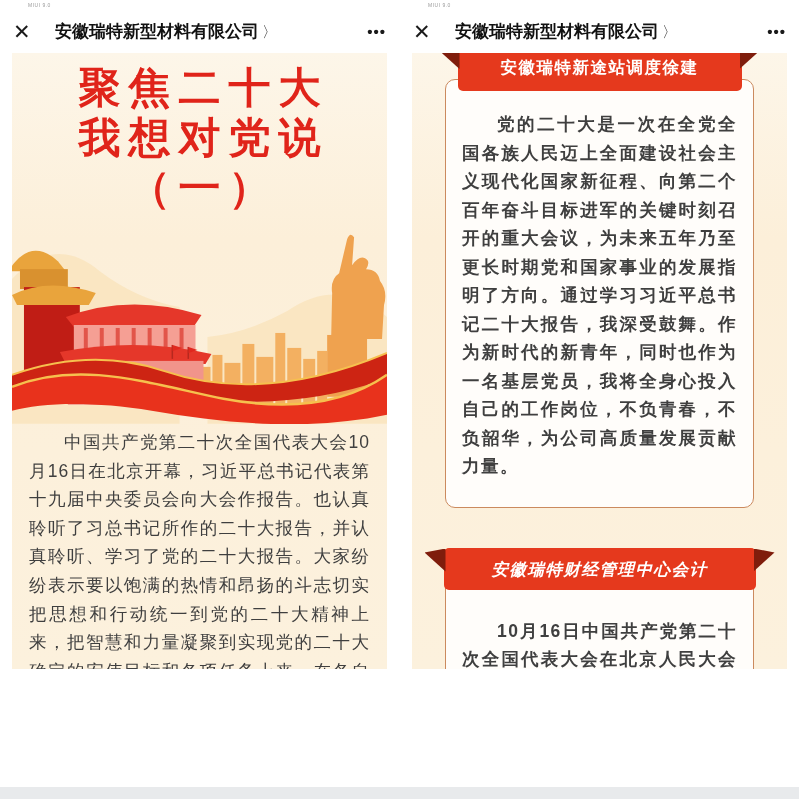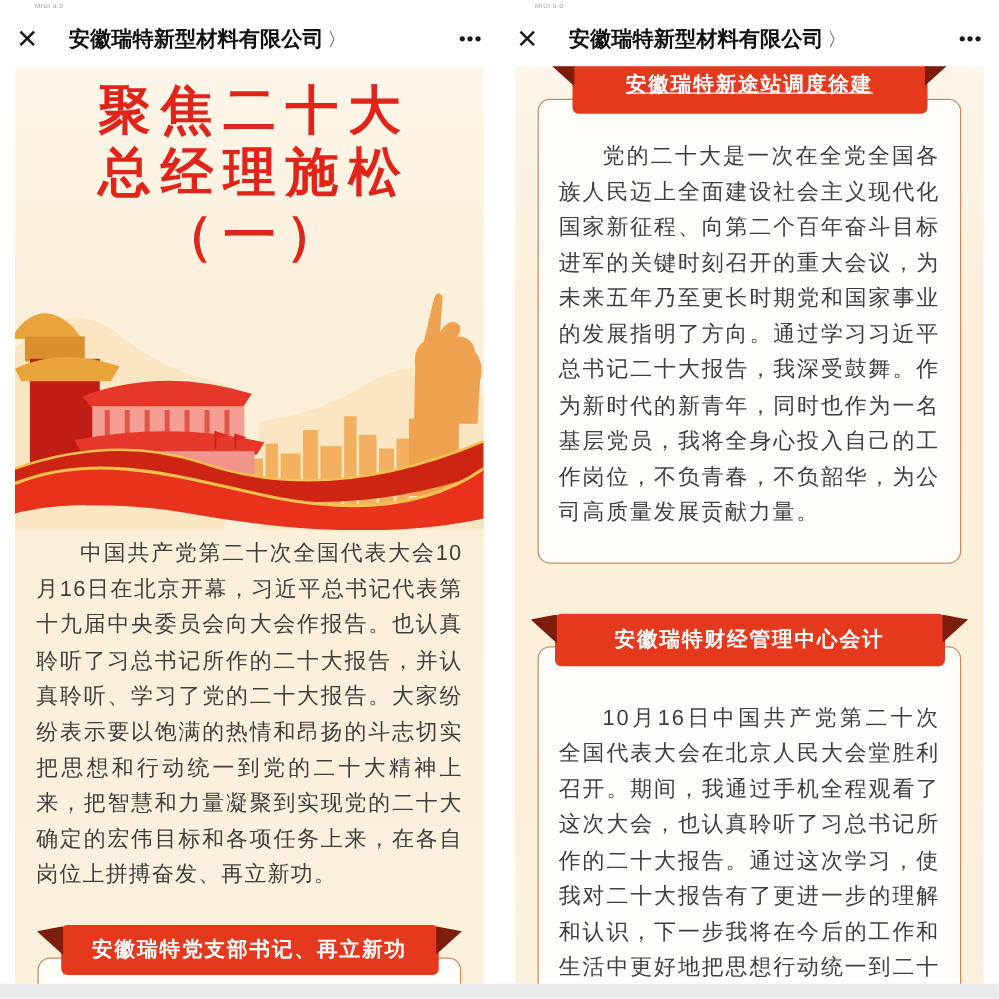--- a/index.html
+++ b/index.html
@@ -15,69 +15,69 @@
 
   .statusbar{height:10px;position:relative;}
   .watermark{position:absolute;left:28px;top:2px;font-size:5px;color:#9a9a9a;letter-spacing:.5px;}
 
   .appbar{height:43px;display:flex;align-items:center;padding:0 13px;background:#fff;}
   .close{width:42px;font-size:21px;color:#1a1a1a;font-weight:400;cursor:pointer;line-height:1;}
   .apptitle{flex:1;text-align:left;font-size:17px;font-weight:700;color:#111;white-space:nowrap;cursor:pointer;}
   .apptitle .chev{font-weight:400;font-size:15px;color:#333;margin-left:3px;}
   .more{width:42px;text-align:right;font-size:15px;font-weight:700;letter-spacing:1px;color:#1a1a1a;cursor:pointer;}
 
-  .content{margin:0 12px;height:734px;background:linear-gradient(#fdf6e9,#fcefd9 30%,#fcf1dd);overflow:hidden;position:relative;}
+  .content{margin:0 12px;height:616px;background:linear-gradient(#fdf6e9,#fcefd9 30%,#fcf1dd);overflow:hidden;position:relative;}
 
   
   .poster-title{padding-top:10px;text-align:center;color:#e0241a;font-weight:800;
     font-size:42px;line-height:50px;letter-spacing:8px;text-indent:8px;}
   .illu{display:block;width:100%;height:207px;margin-top:4px;}
 
   .para{margin:4px 17px 0;font-size:17.5px;line-height:28.6px;letter-spacing:1px;
     color:#3f3f3f;text-align:justify;text-indent:2em;}
 
   
   .section{position:relative;}
   .ribbon{position:relative;margin:0 auto;background:#e5391d;color:#fff;font-weight:700;
     text-align:center;border-radius:5px;z-index:2;font-size:16.5px;letter-spacing:1.5px;}
   .fold{position:absolute;top:1px;width:21px;height:25px;background:#7f1d0c;}
   .fold.l{left:-19px;clip-path:polygon(0 16%,100% 0,100% 92%);}
   .fold.r{right:-19px;clip-path:polygon(100% 16%,0 0,0 92%);}
-  .card{position:relative;z-index:1;background:#fffdfa;border:1px solid #cb8a5e;border-radius:10px;margin:0 18px;}
+  .card{position:relative;z-index:1;background:#fffdfa;border:1px solid #cb8a5e;border-radius:10px;margin:0 33px;font-weight:bold;}
   .card .para{margin:0;letter-spacing:1.5px;line-height:28.5px;}
 
   
   .sec-left{margin-top:26px;}
   .sec-left .ribbon{width:294px;padding:9px 4px;}
   .sec-left .card{margin-top:-14px;padding:32px 16px 40px;}
 
   
-  .sec-r1 .ribbon{width:276px;padding:12px 4px;margin-top:-8px;text-decoration:underline;}
+  .sec-r1 .ribbon{width:276px;padding:12px 4px;margin-top:-8px;}
   .sec-r1 .card{margin-top:-12px;padding:30px 16px 26px;}
   .sec-r2{margin-top:40px;}
-  .sec-r2 .ribbon{width:300px;padding:8px 6px;line-height:26px;}
+  .sec-r2 .ribbon{width:300px;padding:8px 6px;line-height:26px;font-style:italic;}
   .sec-r2 .card{margin-top:-16px;padding:42px 16px 20px;}
 </style>
 </head>
 <body>
 
 <div class="panel left">
   <div class="statusbar">
     <span class="watermark">MIUI 9.0</span>
   </div>
   <div class="appbar">
     <span class="close">✕</span>
     <span class="apptitle"><span>安徽瑞特新型材料有限公司</span><span class="chev">〉</span></span>
     <span class="more">•••</span>
   </div>
 
   <div class="content">
     <div class="poster-title">
       <div>聚焦二十大</div>
-      <div>总经理施松</div>
+      <div>我想对党说</div>
       <div>（一）</div>
     </div>
 
     <svg class="illu" viewBox="0 0 376 207">
 
       <g>
         <path d="M0,62 Q42,16 88,54 Q125,82 168,90 L168,207 L0,207 Z" fill="#fae6c2"></path>
         <path d="M376,100 Q328,58 276,94 Q236,116 196,120 L196,207 L376,207 Z" fill="#fae6c2"></path>
       </g>
 

